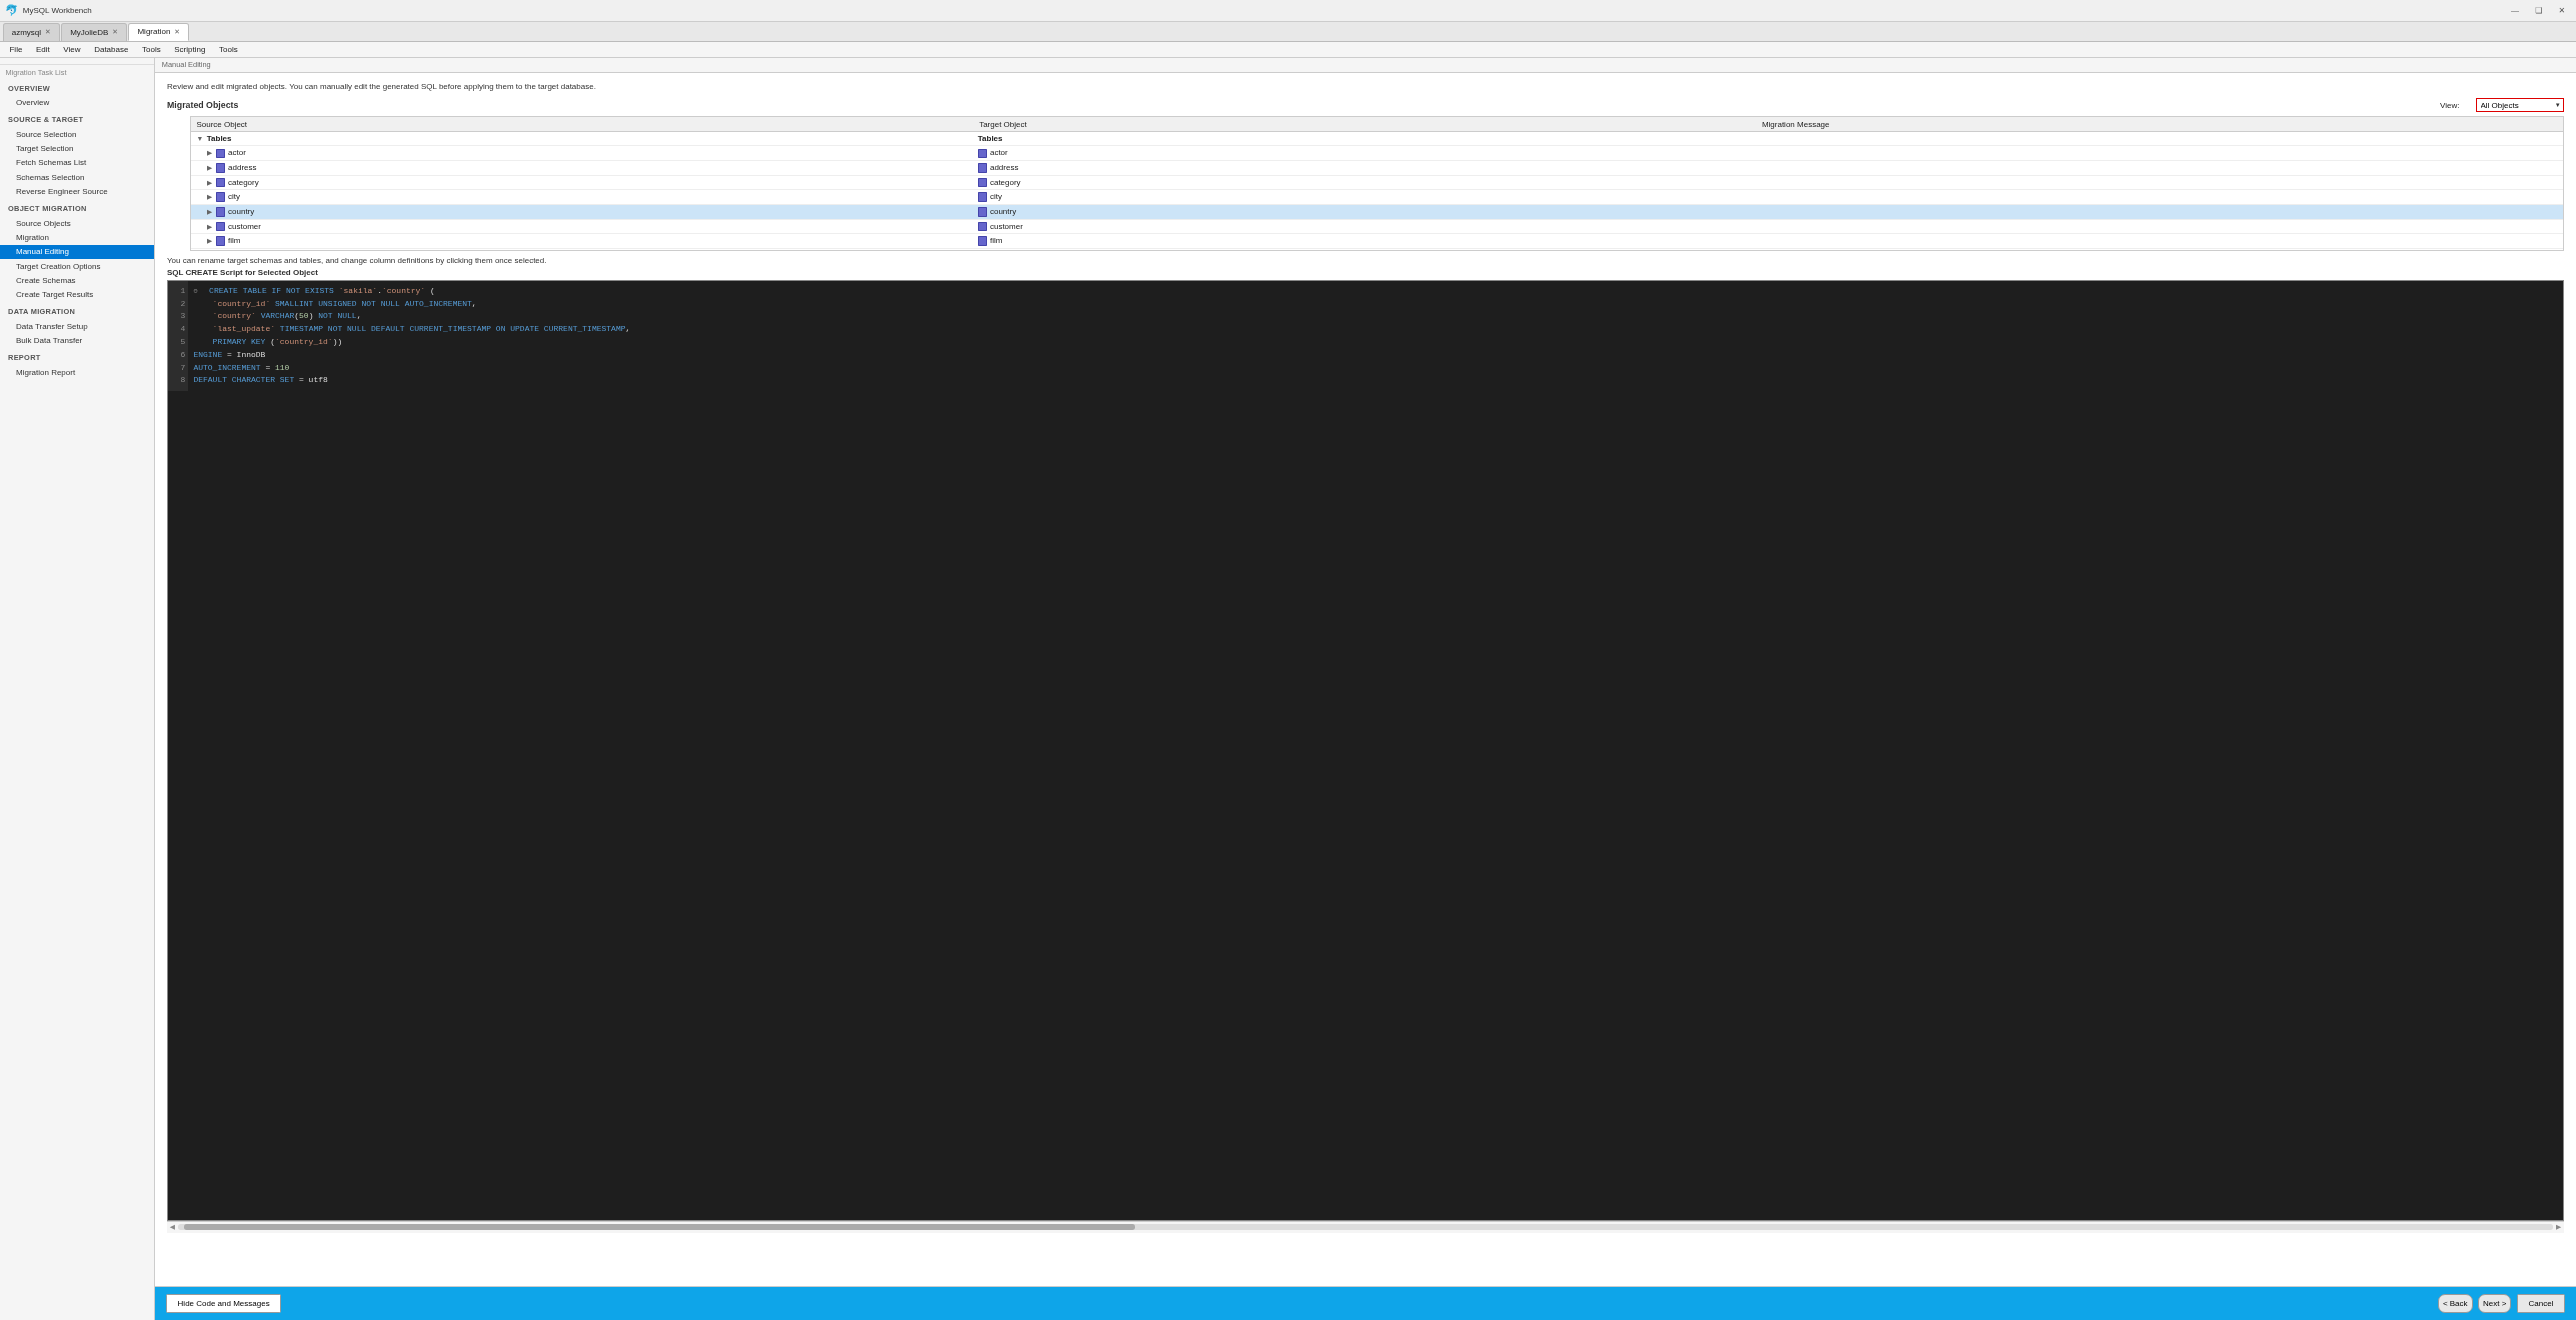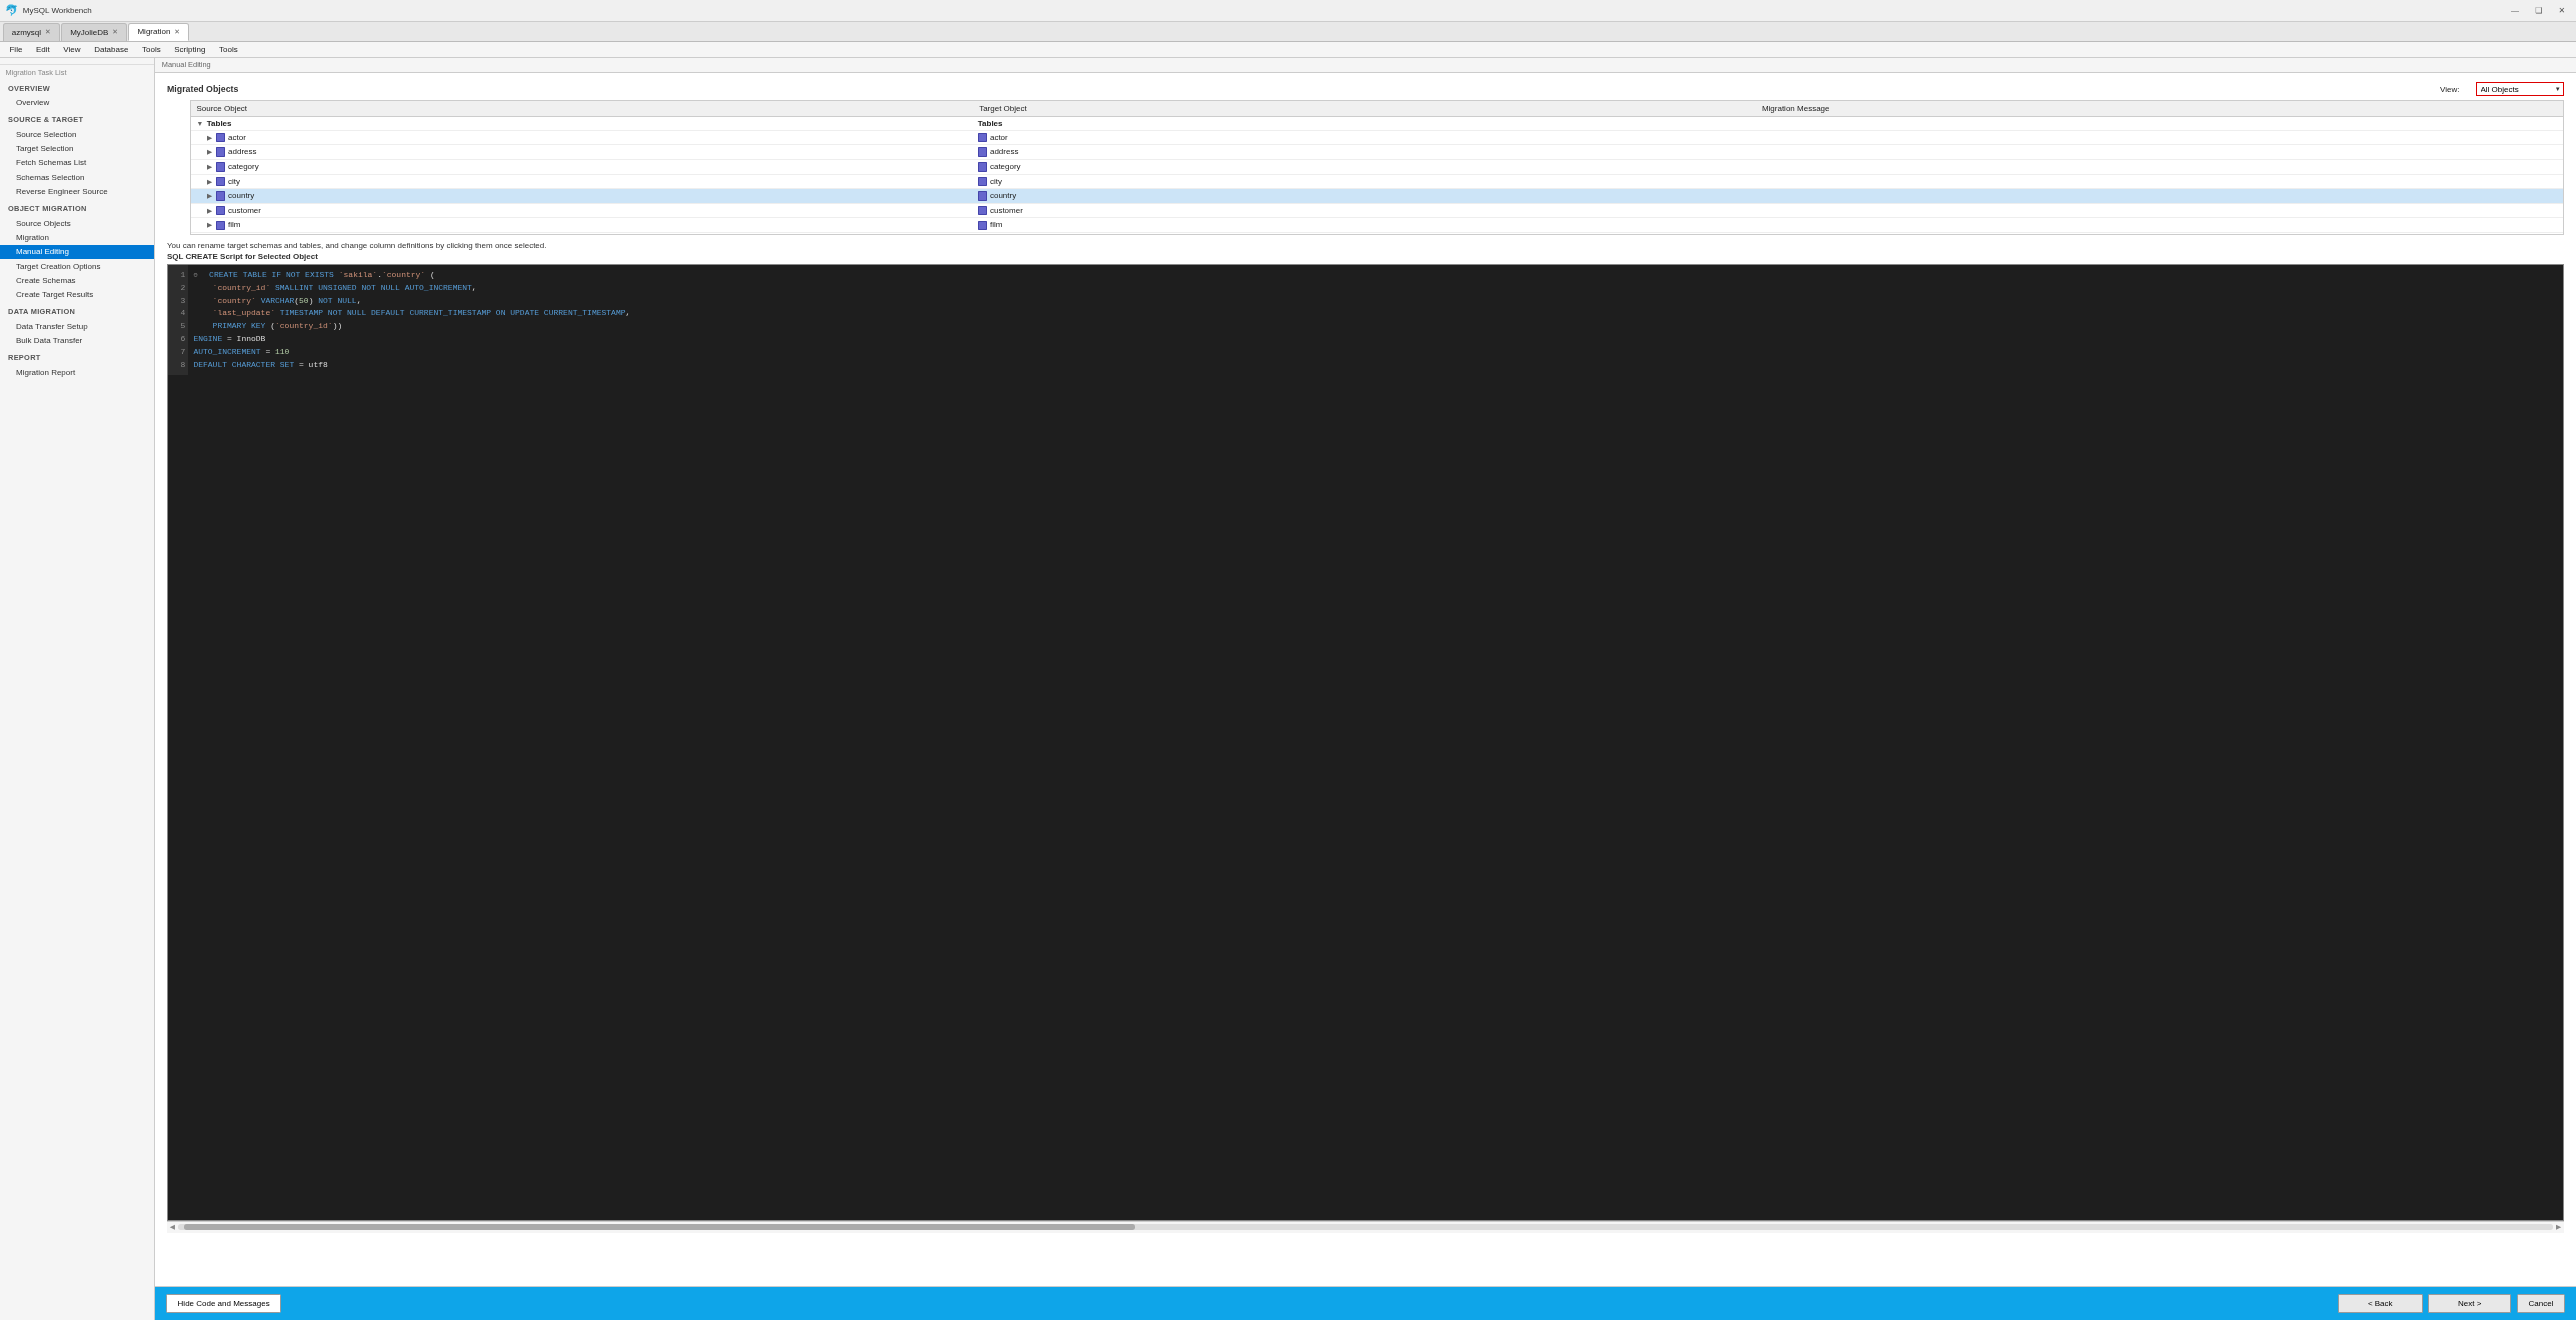--- a/index.html
+++ b/index.html
@@ -356,26 +356,26 @@
       cursor: pointer;
       background: #fff;
       border: 0.7px solid #999;
       border-radius: 1.4px;
     }
     .footer-right-btns {
       display: flex;
       gap: 5.4px;
     }
     .btn-nav {
-      padding: 4px 29px;
+      padding: 4px 4px;
       font-size: 8px;
       cursor: pointer;
       background: #e8e8e8;
       border: 0.7px solid #999;
-      border-radius: 1px;
+      border-radius: 7px;
     }
     .btn-cancel {
       padding: 4px 10.8px;
       font-size: 8px;
       cursor: pointer;
       background: #e8e8e8;
       border: 0.7px solid #999;
       border-radius: 1.4px;
     }
 
@@ -456,20 +456,21 @@
     <div class="sidebar-section-header">REPORT</div>
     <div class="sidebar-item">Migration Report</div>
   </div>
 
   <div class="content-area">
     <div class="content-header">
       <span>Manual Editing</span>
     </div>
 
     <div class="content-body">
+      <div class="description-text">Review and edit migrated objects. You can manually edit the generated SQL before applying them to the target database.</div>
 
       <div class="migrated-objects-header">
         <span class="migrated-objects-label">Migrated Objects</span>
         <div class="view-selector">
           <span>View:</span>
           <div class="view-dropdown-wrap">
             <select class="view-dropdown">
               <option>All Objects</option>
               <option>Migration Problems</option>
               <option>Column Mappings</option>

